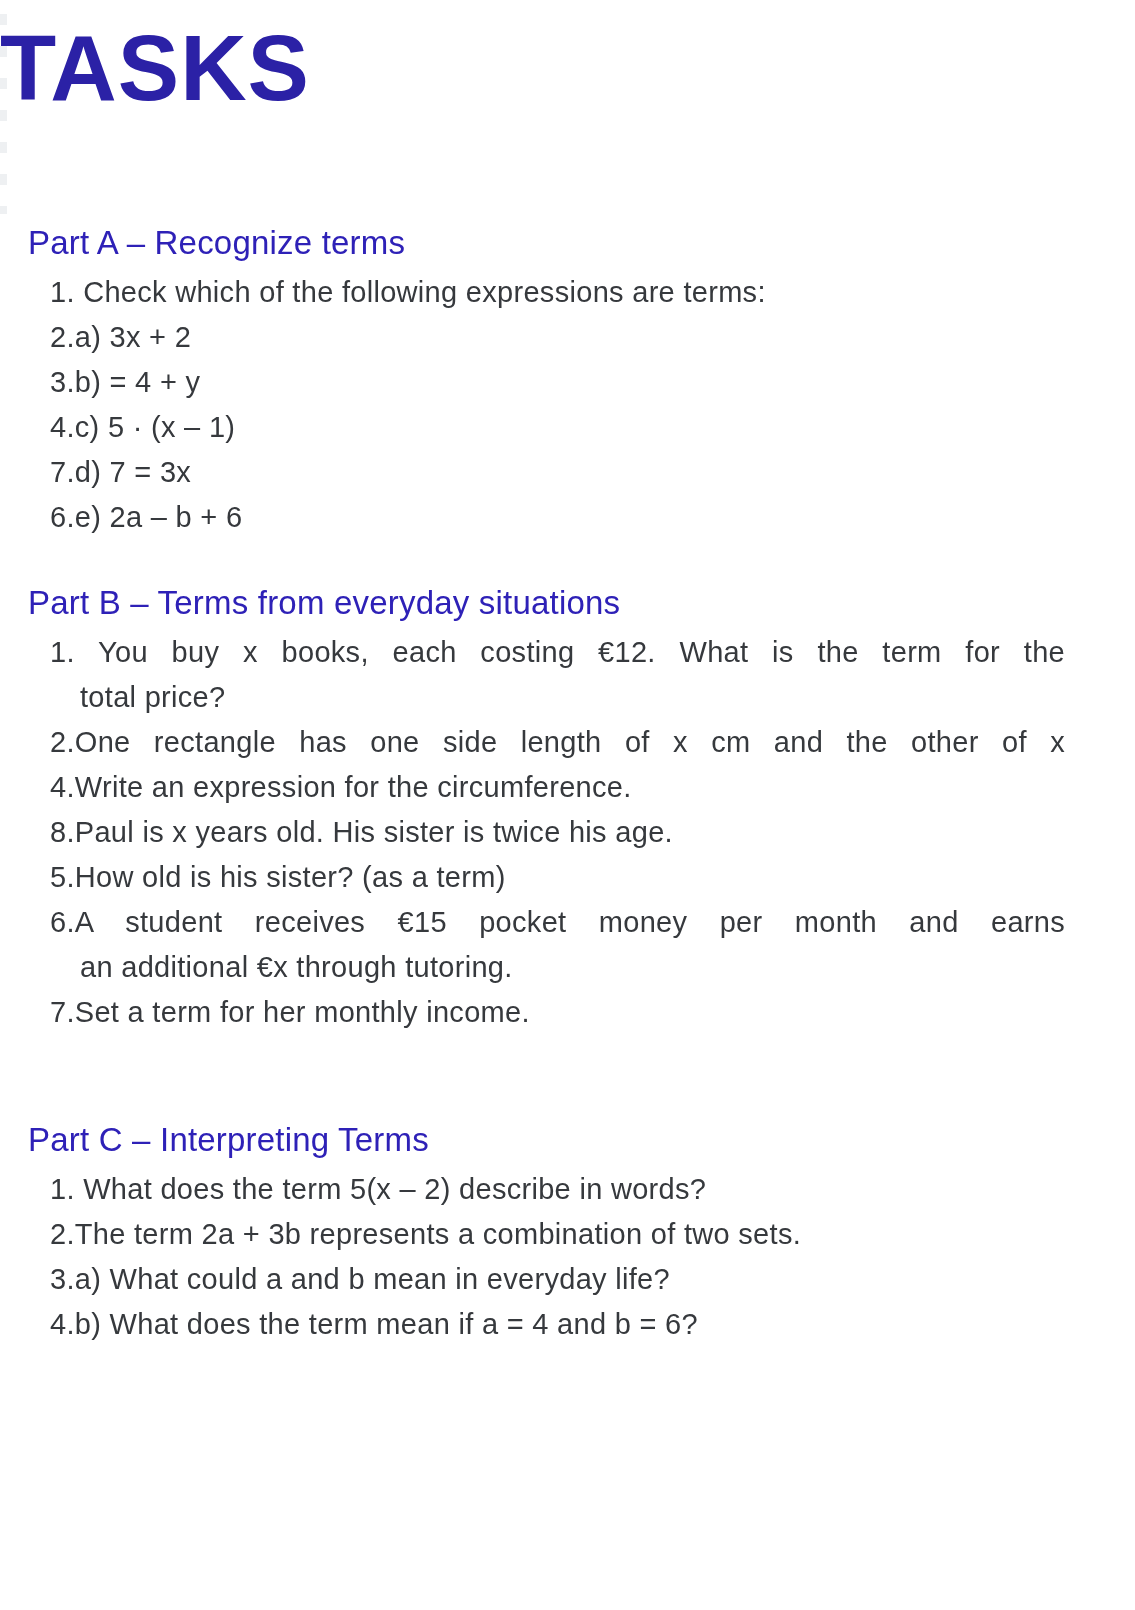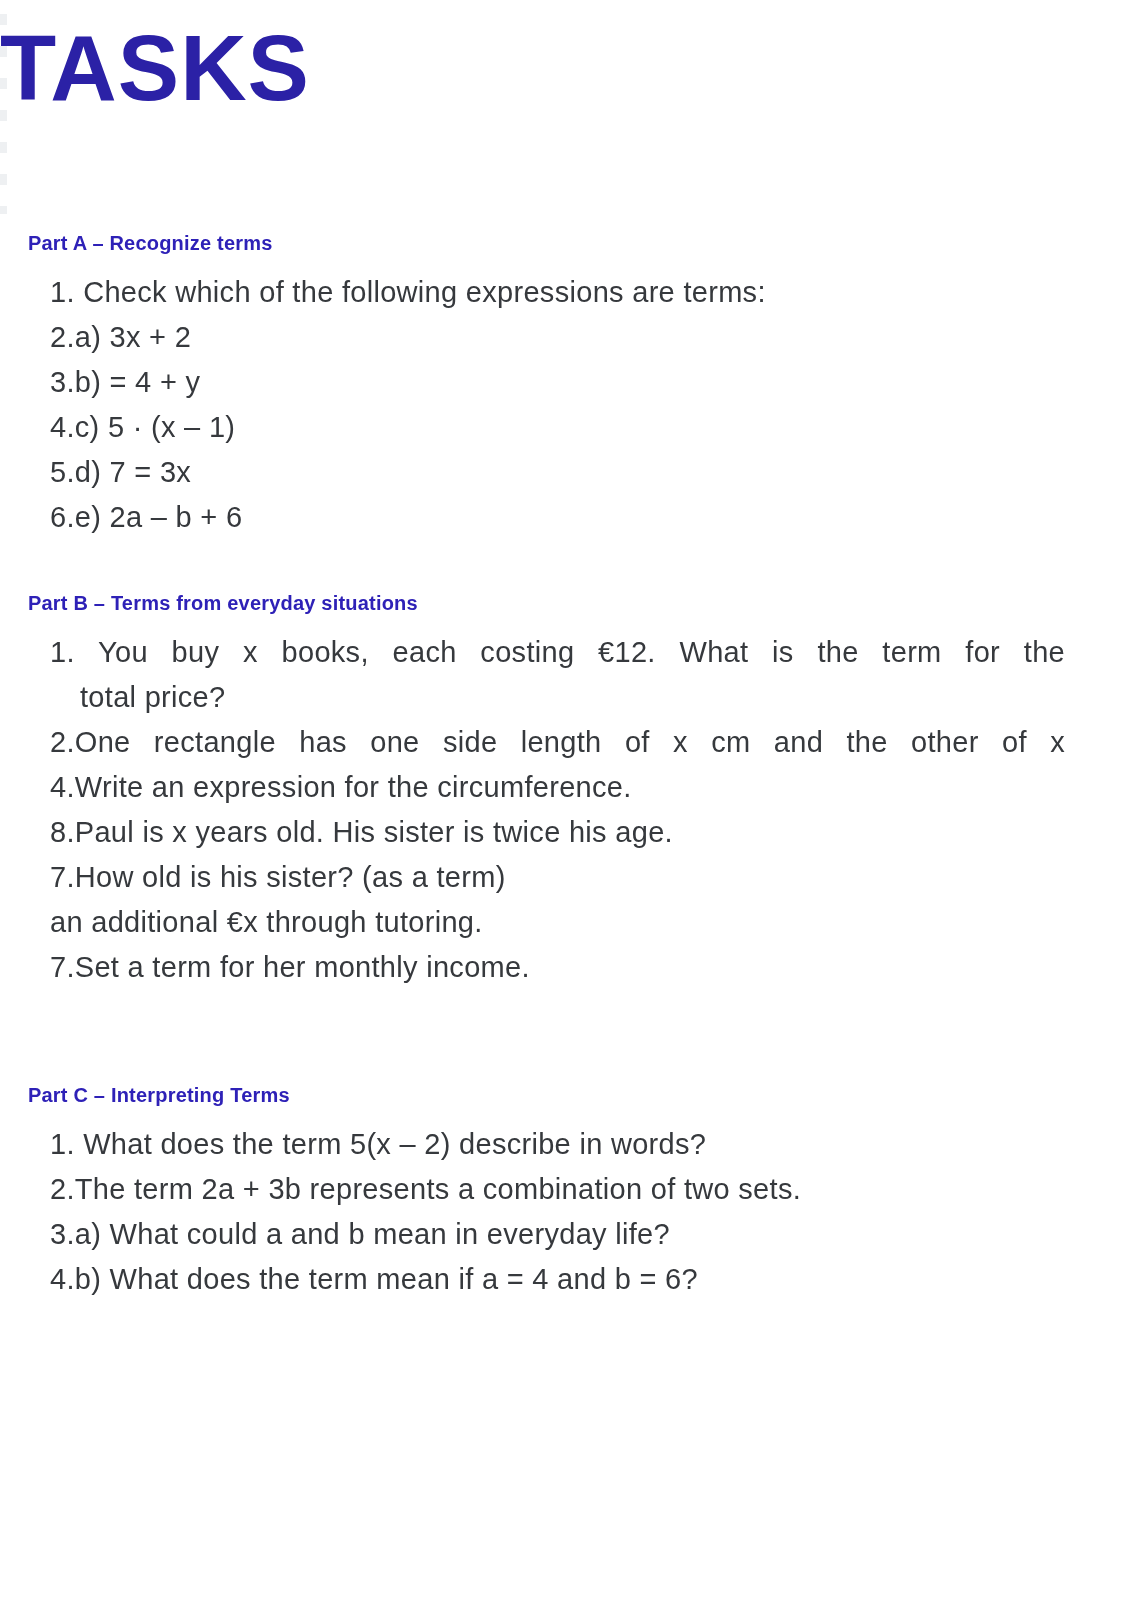--- a/index.html
+++ b/index.html
@@ -33,23 +33,23 @@
     line-height:1.0;
     font-weight:800;
     letter-spacing:1px;
     text-align:left;
     color:var(--c-title);
   }
   #sections{ display:block; }
   section h2{
     margin-left:28px;
     margin-bottom:10px;
-    font-size:20px;
+    font-size:33px;
     line-height:34px;
-    font-weight:700;
+    font-weight:400;
     letter-spacing:0.2px;
     color:var(--c-heading);
   }
   .sec-0{ margin-top:112px; }
   .sec-1{ margin-top:46px; }
   .sec-2{ margin-top:88px; }
   ol.items{
     list-style:none;
     margin:0 70px 0 80px;
     padding:0;
@@ -87,21 +87,21 @@
           <li class="item">
             <div class="line">2.a) 3x + 2</div>
           </li>
           <li class="item">
             <div class="line">3.b) = 4 + y</div>
           </li>
           <li class="item">
             <div class="line">4.c) 5 · (x – 1)</div>
           </li>
           <li class="item">
-            <div class="line">5.d) 7 = 3x</div>
+            <div class="line">7.d) 7 = 3x</div>
           </li>
           <li class="item">
             <div class="line">6.e) 2a – b + 6</div>
           </li>
         </ol>
   </section>
 
   <section class="sec-1">
     <h2>Part B – Terms from everyday situations</h2>
     <ol class="items">
@@ -112,23 +112,24 @@
           <li class="item">
             <div class="line j">2.One rectangle has one side length of x cm and the other of x</div>
           </li>
           <li class="item">
             <div class="line">4.Write an expression for the circumference.</div>
           </li>
           <li class="item">
             <div class="line">8.Paul is x years old. His sister is twice his age.</div>
           </li>
           <li class="item">
-            <div class="line">7.How old is his sister? (as a term)</div>
+            <div class="line">5.How old is his sister? (as a term)</div>
           </li>
           <li class="item">
+            <div class="line j">6.A student receives €15 pocket money per month and earns</div>
             <div class="line">an additional €x through tutoring.</div>
           </li>
           <li class="item">
             <div class="line">7.Set a term for her monthly income.</div>
           </li>
         </ol>
   </section>
 
   <section class="sec-2">
     <h2>Part C – Interpreting Terms</h2>

